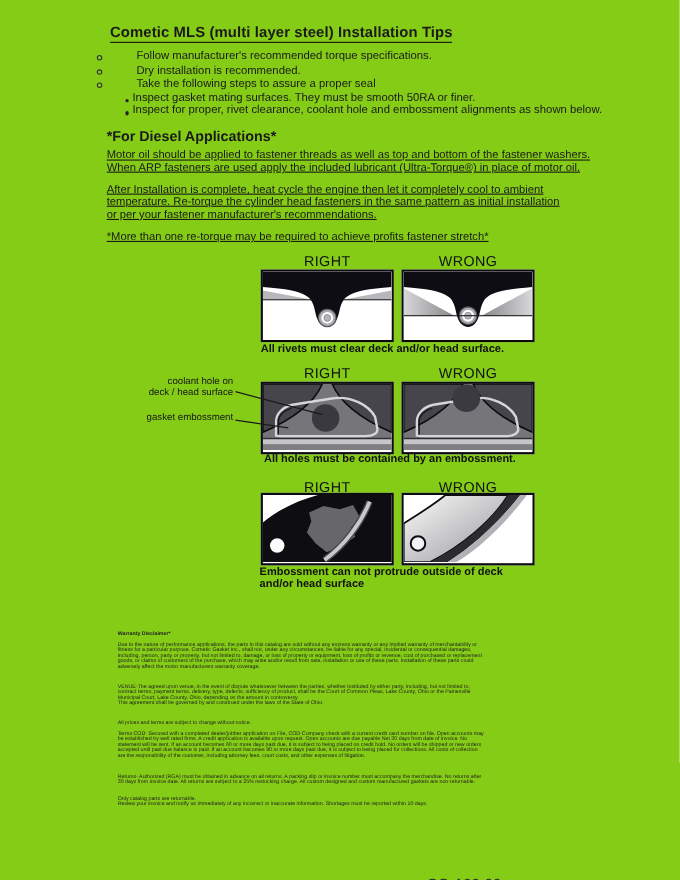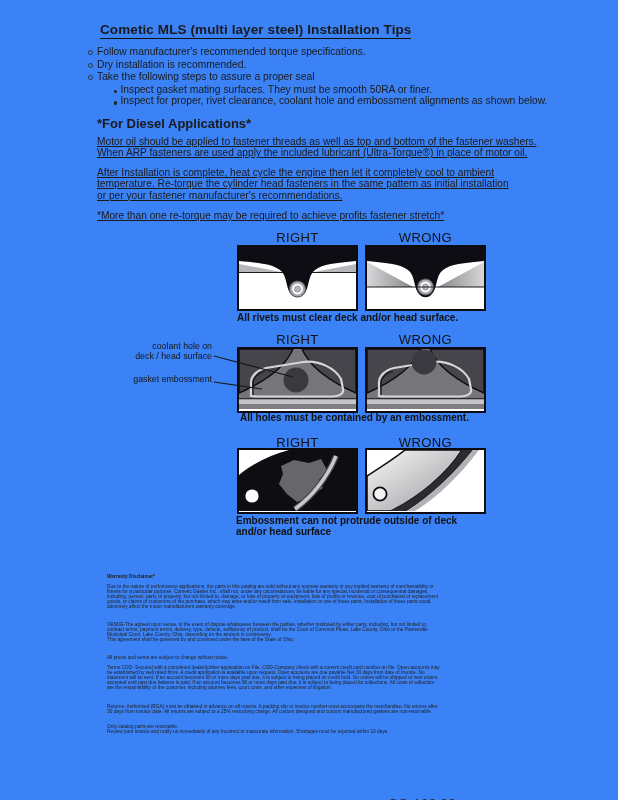--- a/index.html
+++ b/index.html
@@ -1,27 +1,27 @@
 <!DOCTYPE html>
 <html><head>
 <meta charset="utf-8">
 <style>
   html,body{margin:0;padding:0;background:#fff;}
   .page{
-    position:relative;width:618px;height:800px;background:#3b82f6;
+    position:relative;width:618px;height:800px;background:#84cc16;
     font-family:"Liberation Sans",sans-serif;color:#1a1a1a;overflow:hidden;
   }
   
   .title{
     position:absolute;left:100px;top:22px;
     font-size:13.5px;font-weight:bold;letter-spacing:.1px;
     border-bottom:1.5px solid #111;padding-bottom:1px;white-space:nowrap;
   }
   .tips{position:absolute;left:88px;top:46px;font-size:10.3px;}
-  .tip-row{display:flex;align-items:flex-start;line-height:12.6px;}
+  .tip-row{display:flex;align-items:flex-start;line-height:12.6px;gap:27px;}
   .tip-row .o-bullet{
     width:3px;height:3px;border:1px solid #333;border-radius:50%;
     margin:4px 4px 0 0;flex:0 0 auto;
   }
   .tip-sub{display:flex;align-items:center;line-height:11.6px;margin-left:26px;}
   .tip-sub .f-bullet{
     width:3.4px;height:3.4px;background:#222;border-radius:50%;
     margin:4px 3px 0 0;flex:0 0 auto;
   }
   .diesel-heading{position:absolute;left:97px;top:116px;font-size:13px;font-weight:bold;}

